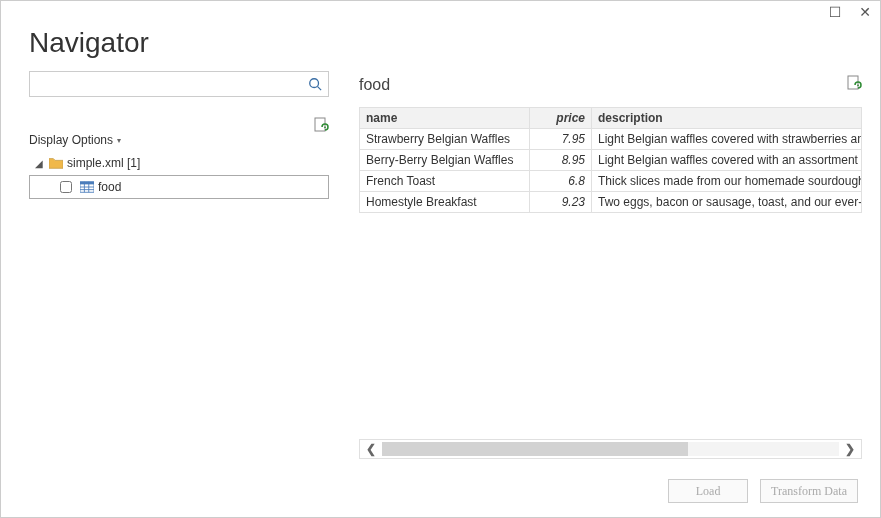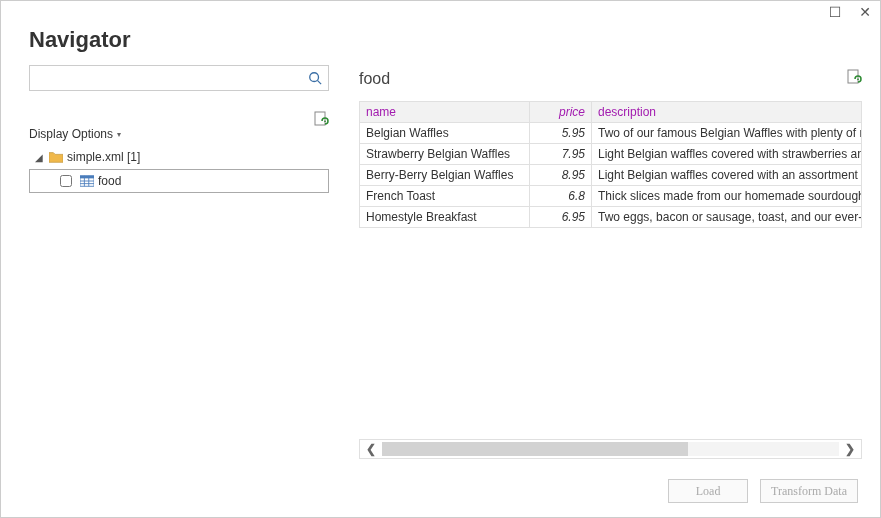--- a/index.html
+++ b/index.html
@@ -1,21 +1,21 @@
 <!DOCTYPE html>
 <html><head>
 <meta charset="utf-8">
 <style>
   * { box-sizing: border-box; margin: 0; padding: 0; }
   body { font-family: "Segoe UI", Arial, sans-serif; font-size: 12px; color: #333; background: #fff; }
   .window { width: 881px; height: 518px; border: 1px solid #ccc; display: flex; flex-direction: column; position: relative; }
   .titlebar { height: 22px; display: flex; justify-content: flex-end; align-items: center; padding: 0 6px; gap: 12px; }
   .titlebar span { font-size: 14px; cursor: pointer; color: #555; width: 18px; text-align: center; }
   .title-row { padding: 4px 28px 12px 28px; }
-  .title-row h1 { font-size: 22px; font-weight: 700; color: #333; }
+  .title-row h1 { font-size: 28px; font-weight: 400; color: #333; }
   .content { flex: 1; display: flex; padding: 0 18px 0 28px; overflow: hidden; }
   .left-pane { width: 300px; display: flex; flex-direction: column; }
   .search-row { height: 26px; border: 1px solid #ccc; display: flex; align-items: center; padding: 0 6px; }
   .search-row input { flex: 1; border: none; outline: none; font-size: 12px; }
   .search-icon { width: 14px; height: 14px; stroke: #3a6ea5; fill: none; }
   .options-row { display: flex; align-items: center; justify-content: space-between; margin: 8px 0 4px 0; }
   .options-btn { font-size: 12px; color: #333; cursor: pointer; display: inline-flex; align-items: center; gap: 4px; margin-top: 28px; }
   .chev { font-size: 8px; color: #666; }
   .refresh-icon svg { width: 16px; height: 16px; }
   .tree { border: 0; font-size: 12px; }
@@ -24,21 +24,21 @@
   .tree-row.child { padding-left: 30px; }
   .tree-row input[type=checkbox] { width: 12px; height: 12px; margin-right: 4px; }
   .folder-icon { width: 14px; height: 12px; fill: #f0b84a; stroke: #caa04a; }
   .table-icon { width: 14px; height: 12px; }
   .triangle { font-size: 10px; color: #555; width: 10px; display: inline-block; }
   .right-pane { flex: 1; display: flex; flex-direction: column; margin-left: 30px; overflow: hidden; position: relative; }
   .preview-header { display: flex; align-items: center; justify-content: space-between; height: 28px; }
   .preview-header span { font-size: 16px; color: #444; }
   .data-table { border-collapse: collapse; font-size: 12px; table-layout: fixed; width: 100%; margin-top: 8px; }
   .data-table th, .data-table td { border: 1px solid #e0e0e0; padding: 3px 6px; height: 20px; text-align: left; white-space: nowrap; overflow: hidden; }
-  .data-table th { background: #f2f2f2; font-weight: 400; color: #a21caf; }
+  .data-table th { background: #f2f2f2; font-weight: 700; color: #404040; }
   .col-name { width: 170px; }
   .col-price { width: 62px; text-align: right !important; font-style: italic; margin-top: 16px; }
   .col-desc { }
   .table-clip { overflow: hidden; flex-shrink: 0; }
   .scrollbar-row { height: 20px; display: flex; align-items: center; border: 1px solid #e0e0e0; margin-top: auto; margin-bottom: 6px; background: #fff; }
   .scroll-btn { width: 22px; height: 100%; display: flex; align-items: center; justify-content: center; cursor: pointer; color: #666; font-weight: bold; }
   .scroll-track { flex: 1; height: 14px; background: #f4f4f4; position: relative; }
   .scroll-thumb { position: absolute; left: 0; top: 0; width: 67%; height: 100%; background: #d2d2d2; }
   .footer { height: 52px; display: flex; align-items: center; justify-content: flex-end; gap: 12px; padding: 0 22px; border-top: 0; }
   .btn { min-width: 80px; height: 24px; border: 1px solid #ccc; background: #f7f7f7; font-size: 12px; cursor: pointer; padding: 0 10px; font-family: Liberation Serif, serif; }
@@ -120,42 +120,37 @@
         <table class="data-table">
           <thead>
             <tr>
               <th class="col-name">name</th>
               <th class="col-price" style="text-align:left">price</th>
               <th class="col-desc">description</th>
             </tr>
           </thead>
           <tbody>
             <tr>
-                <td class="col-name">Belgian Waffles</td>
-                <td class="col-price">5.95</td>
-                <td class="col-desc">Two of our famous Belgian Waffles with plenty of r</td>
-              </tr>
-            <tr>
                 <td class="col-name">Strawberry Belgian Waffles</td>
                 <td class="col-price">7.95</td>
                 <td class="col-desc">Light Belgian waffles covered with strawberries an</td>
               </tr>
             <tr>
                 <td class="col-name">Berry-Berry Belgian Waffles</td>
                 <td class="col-price">8.95</td>
                 <td class="col-desc">Light Belgian waffles covered with an assortment o</td>
               </tr>
             <tr>
                 <td class="col-name">French Toast</td>
                 <td class="col-price">6.8</td>
                 <td class="col-desc">Thick slices made from our homemade sourdough</td>
               </tr>
             <tr>
                 <td class="col-name">Homestyle Breakfast</td>
-                <td class="col-price">6.95</td>
+                <td class="col-price">9.23</td>
                 <td class="col-desc">Two eggs, bacon or sausage, toast, and our ever-po</td>
               </tr>
           </tbody>
         </table>
       </div>
 
       <div class="scrollbar-row">
         <div class="scroll-btn">❮</div>
         <div class="scroll-track">
           <div class="scroll-thumb"></div>

